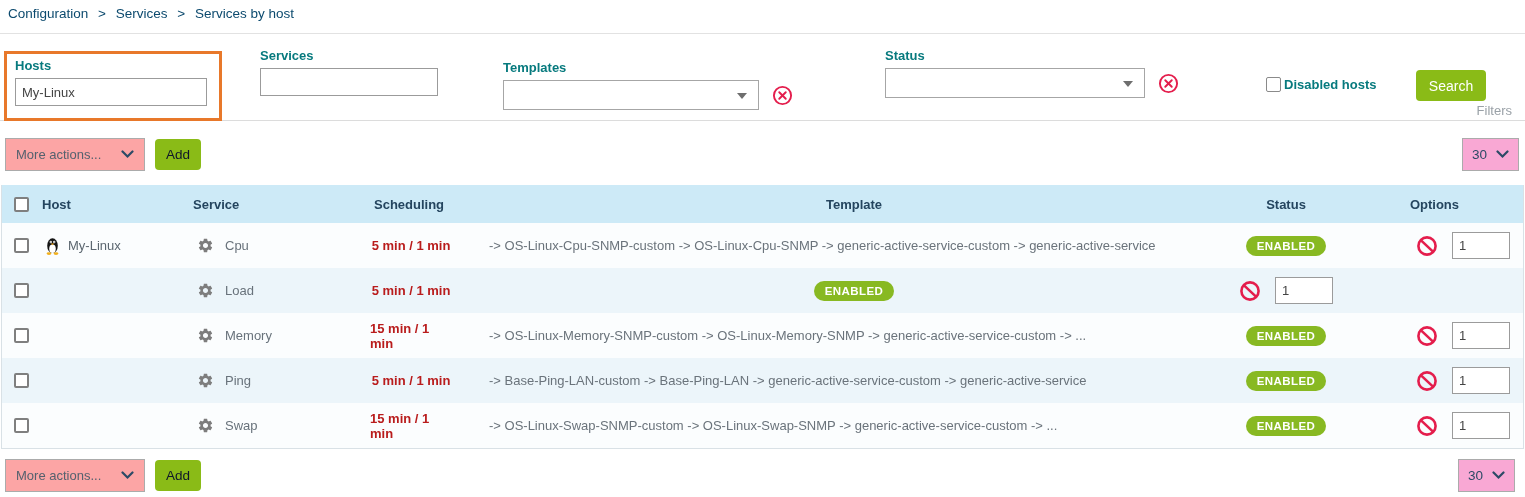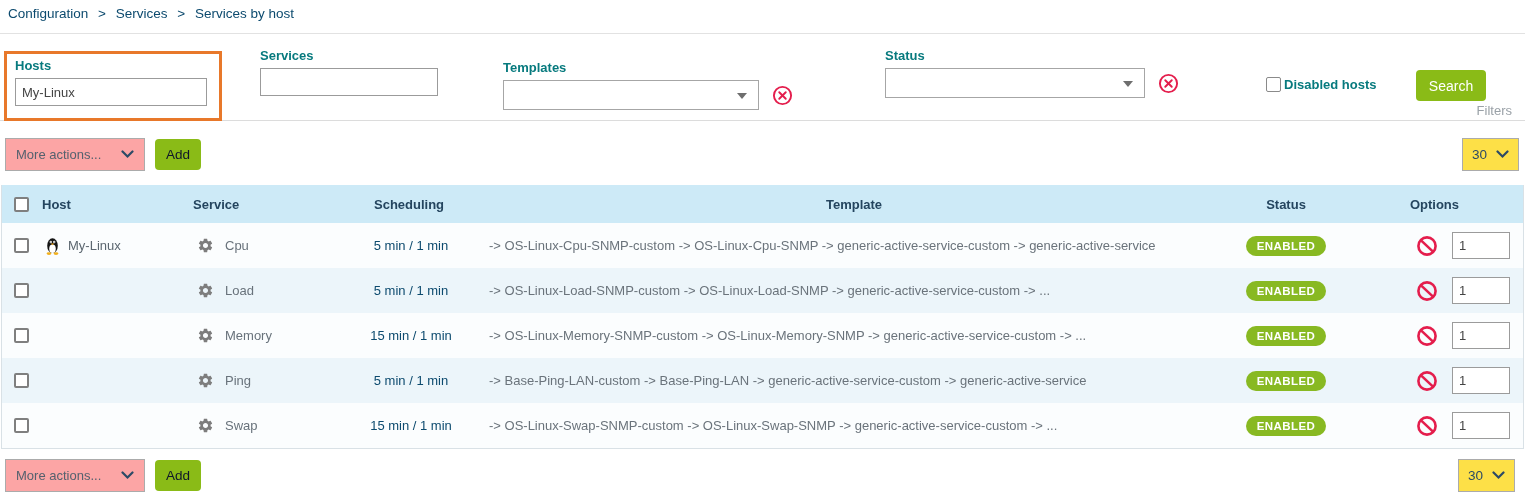--- a/index.html
+++ b/index.html
@@ -33,37 +33,37 @@
 
   
   .toolbar { position:absolute; left:0; width:1525px; height:36px; }
   .toolbar.top { top:138px; } .toolbar.bottom { top:459px; }
   .fake-actions { position:absolute; left:5px; top:0; width:140px; height:33px; border:1px solid #ababab;
                   background:#fca5a5; display:flex; align-items:center; padding:0 10px; cursor:pointer; }
   .fake-actions .lbl { font-size:13px; color:#55616e; flex:1; }
   .add-btn { position:absolute; left:155px; top:1px; width:46px; height:31px; background:#8abb17; color:#0f172a;
              border:none; border-radius:4px; font-size:13.5px; font-family:"Liberation Sans",sans-serif; cursor:pointer; }
   .pagesize { position:absolute; left:1462px; top:0; width:57px; height:33px; border:1px solid #ababab;
-              background:#fde047; display:flex; align-items:center; padding:0 9px; cursor:pointer; }
+              background:#f9a8d4; display:flex; align-items:center; padding:0 9px; cursor:pointer; }
   .pagesize .lbl { font-size:13.5px; color:#2c4a66; flex:1; }
 
   
   .tablewrap { position:absolute; top:185px; left:1px; width:1523px; border:1px solid #d9e1e6; border-top:none; }
   .thead, .tr { display:grid; grid-template-columns:40px 148px 180px 112px 744px 120px 177px; align-items:center; }
   .thead { height:38px; background:#cdeaf7; font-weight:bold; font-size:13px; color:#24455f; }
   .tr { height:45px; font-size:13px; color:#68737c; }
   .tr:nth-child(odd) { background:#fbfdfe; }
   .tr:nth-child(even) { background:#ecf5fa; }
   .td, .th { display:flex; align-items:center; }
   .col-check { justify-content:flex-start; padding-left:12px; }
   .checkbox { width:15px; height:15px; border:2px solid #7f7f7f; background:#fff; border-radius:2px; cursor:pointer; }
   .col-host { padding-left:2px; gap:7px; }
   .host-wrap { display:flex; align-items:center; gap:7px; color:#5c6770; cursor:pointer; }
   .col-service { padding-left:7px; gap:11px; color:#68727b; cursor:pointer; }
-  .col-sched { justify-content:center; padding-right:30px; color:#0c4a6e; }
+  .col-sched { justify-content:center; padding-right:30px; color:#b91c1c;font-weight:bold; }
   .col-template { padding-left:7px; color:#6a737b; white-space:nowrap; overflow:hidden; }
   .col-status { justify-content:center; }
   .badge { background:#88b922; color:#fff; font-size:11.5px; font-weight:bold; letter-spacing:.4px;
            padding:4px 11px; border-radius:11px; }
   .col-options { justify-content:flex-end; padding-right:13px; gap:14px; }
   .opt-input { width:58px; height:27px; border:1px solid #9b9b9b; font-size:13px; color:#444;
                padding:0 6px; font-family:"Liberation Sans",sans-serif; background:#fff; }
   svg { display:block; }
 </style>
 </head>
@@ -221,21 +221,20 @@
         <span class="host-name"></span>
       </span>
     </div>
     <div class="td col-service">
       <svg width="17" height="17" viewBox="0 0 24 24">
         <path fill="#7d7d7d" d="M19.14 12.94c.04-.3.06-.61.06-.94 0-.32-.02-.64-.07-.94l2.03-1.58c.18-.14.23-.41.12-.61l-1.92-3.32c-.12-.22-.37-.29-.59-.22l-2.39.96c-.5-.38-1.03-.7-1.62-.94l-.36-2.54c-.04-.24-.24-.41-.48-.41h-3.84c-.24 0-.43.17-.47.41l-.36 2.54c-.59.24-1.13.57-1.62.94l-2.39-.96c-.22-.08-.47 0-.59.22L2.74 8.87c-.12.21-.08.47.12.61l2.03 1.58c-.05.3-.09.63-.09.94s.02.64.07.94l-2.03 1.58c-.18.14-.23.41-.12.61l1.92 3.32c.12.22.37.29.59.22l2.39-.96c.5.38 1.03.7 1.62.94l.36 2.54c.05.24.24.41.48.41h3.84c.24 0 .44-.17.47-.41l.36-2.54c.59-.24 1.13-.56 1.62-.94l2.39.96c.22.08.47 0 .59-.22l1.92-3.32c.12-.22.07-.47-.12-.61l-2.01-1.58zM12 15.6c-1.98 0-3.6-1.62-3.6-3.6s1.62-3.6 3.6-3.6 3.6 1.62 3.6 3.6-1.62 3.6-3.6 3.6z"></path>
       </svg>
       <span>Load</span>
     </div>
     <div class="td col-sched">5 min / 1 min</div>
-    <div class="td col-template">-&gt; OS-Linux-Load-SNMP-custom -&gt; OS-Linux-Load-SNMP -&gt; generic-active-service-custom -&gt; ...</div>
     <div class="td col-status">
           <span class="badge">ENABLED</span>
         </div>
     <div class="td col-options">
       <span>
         <svg width="22" height="22" viewBox="0 0 22 22">
           <circle cx="11" cy="11" r="8.6" fill="none" stroke="#e41d4c" stroke-width="2.6"></circle>
           <line x1="5" y1="5.4" x2="17" y2="16.6" stroke="#e41d4c" stroke-width="2.6"></line>
         </svg>
       </span>

